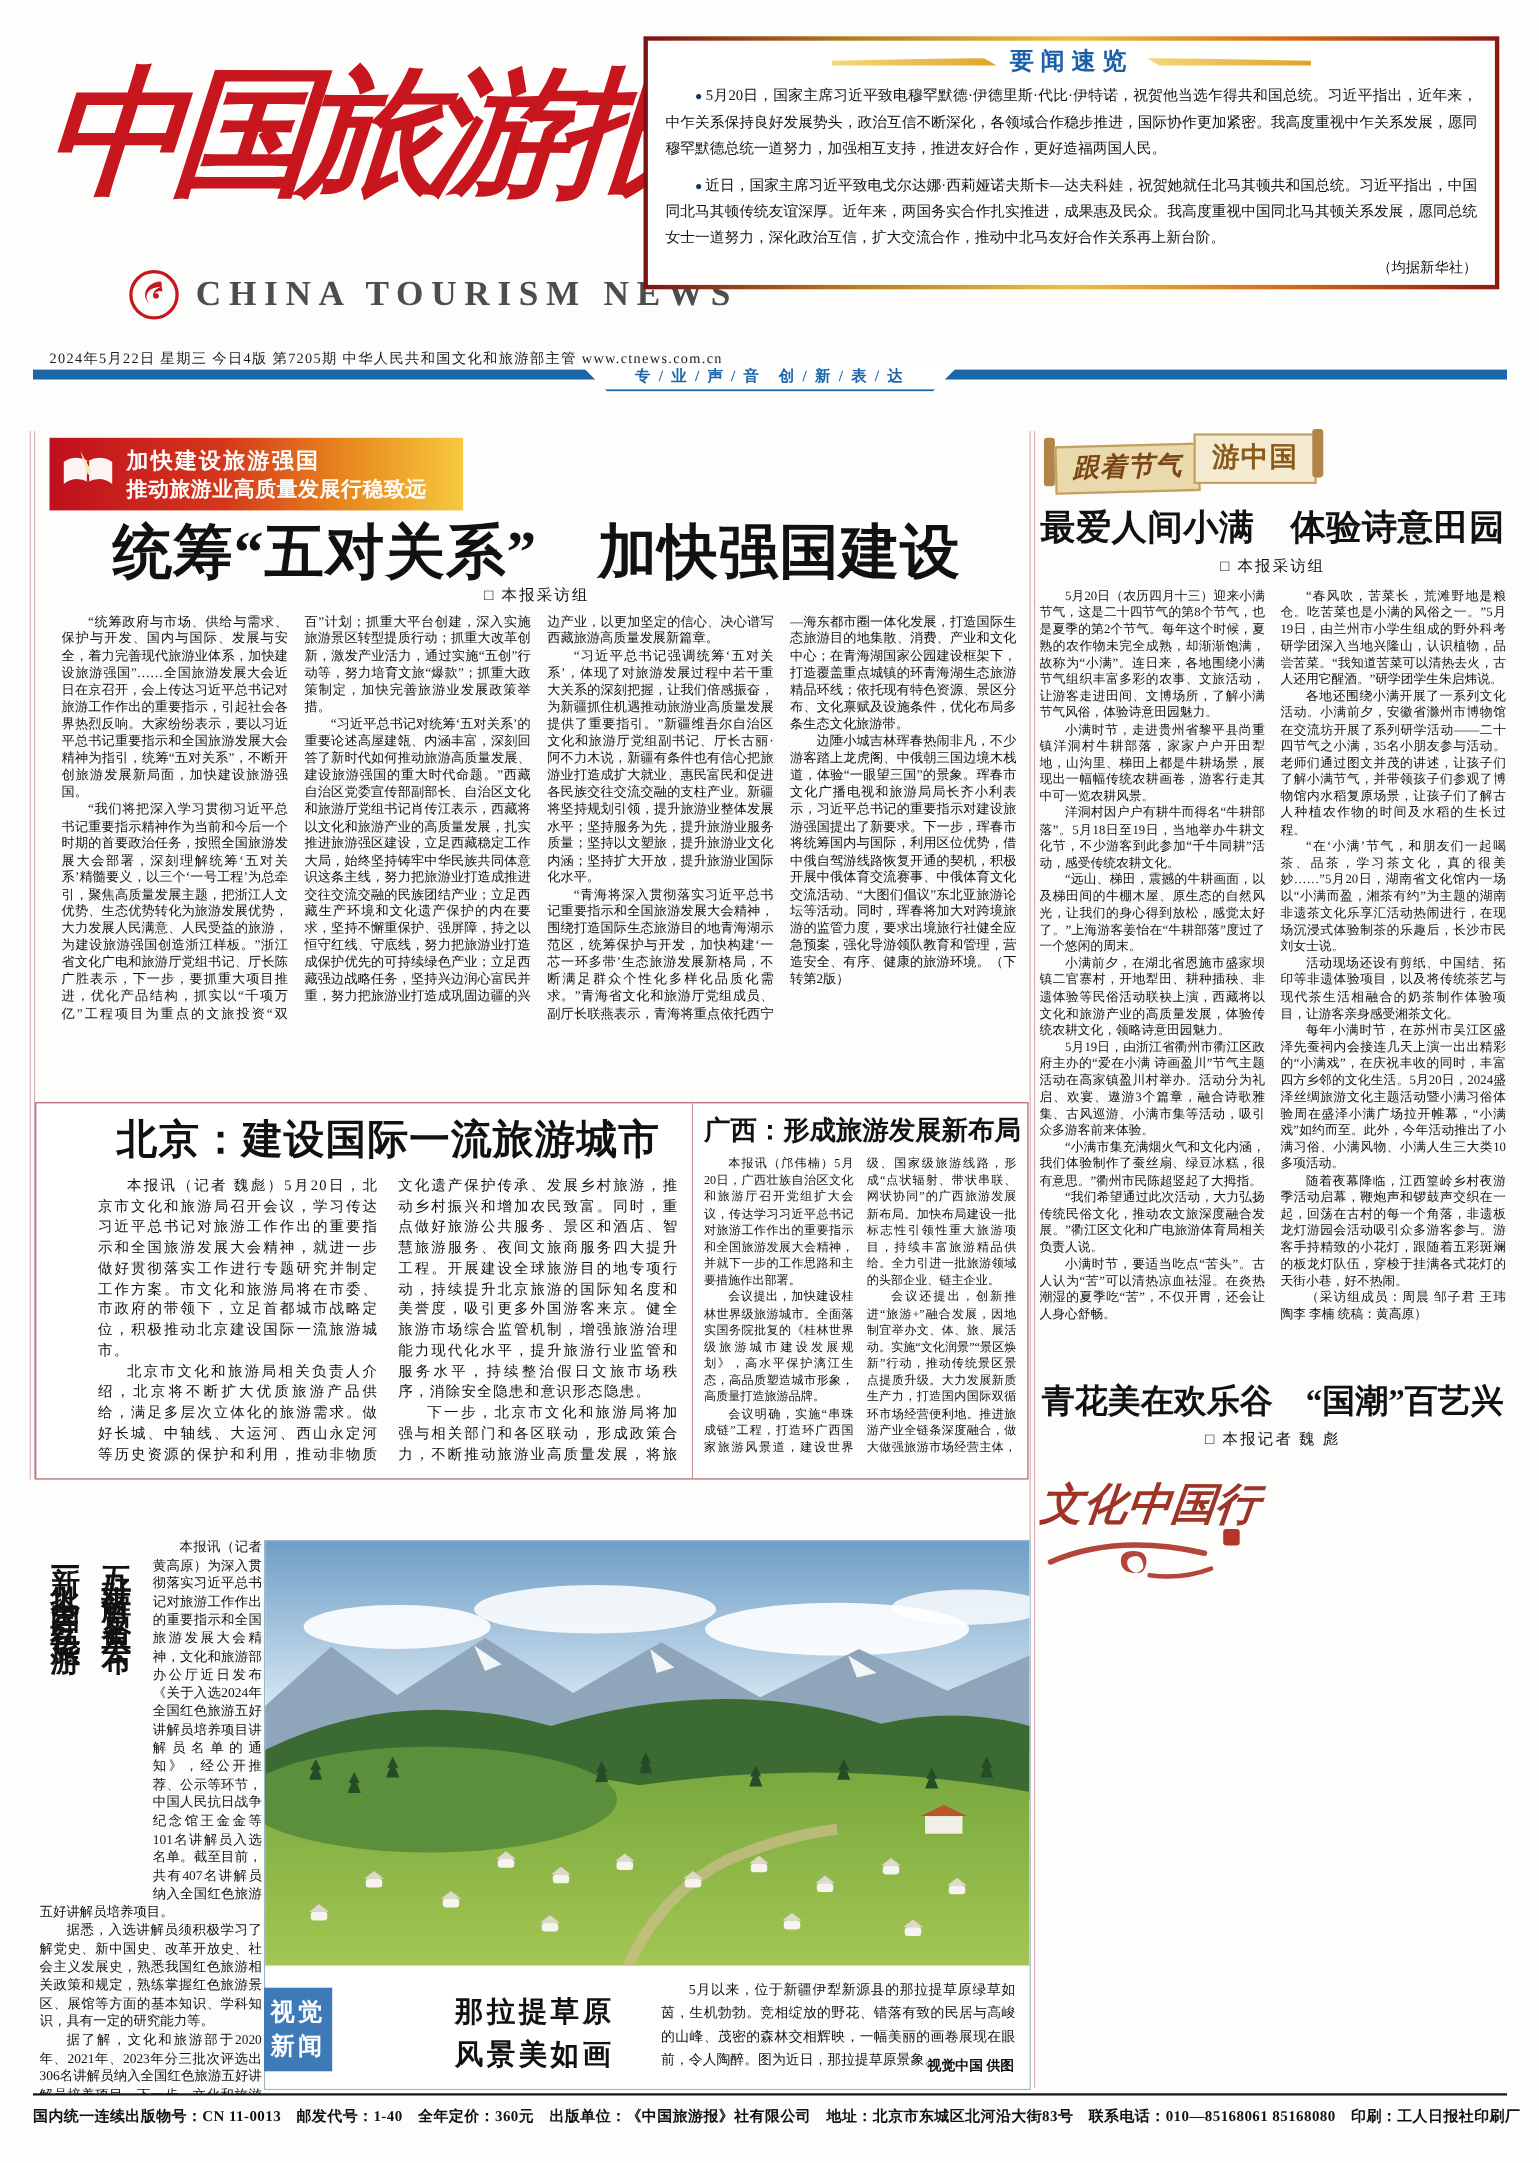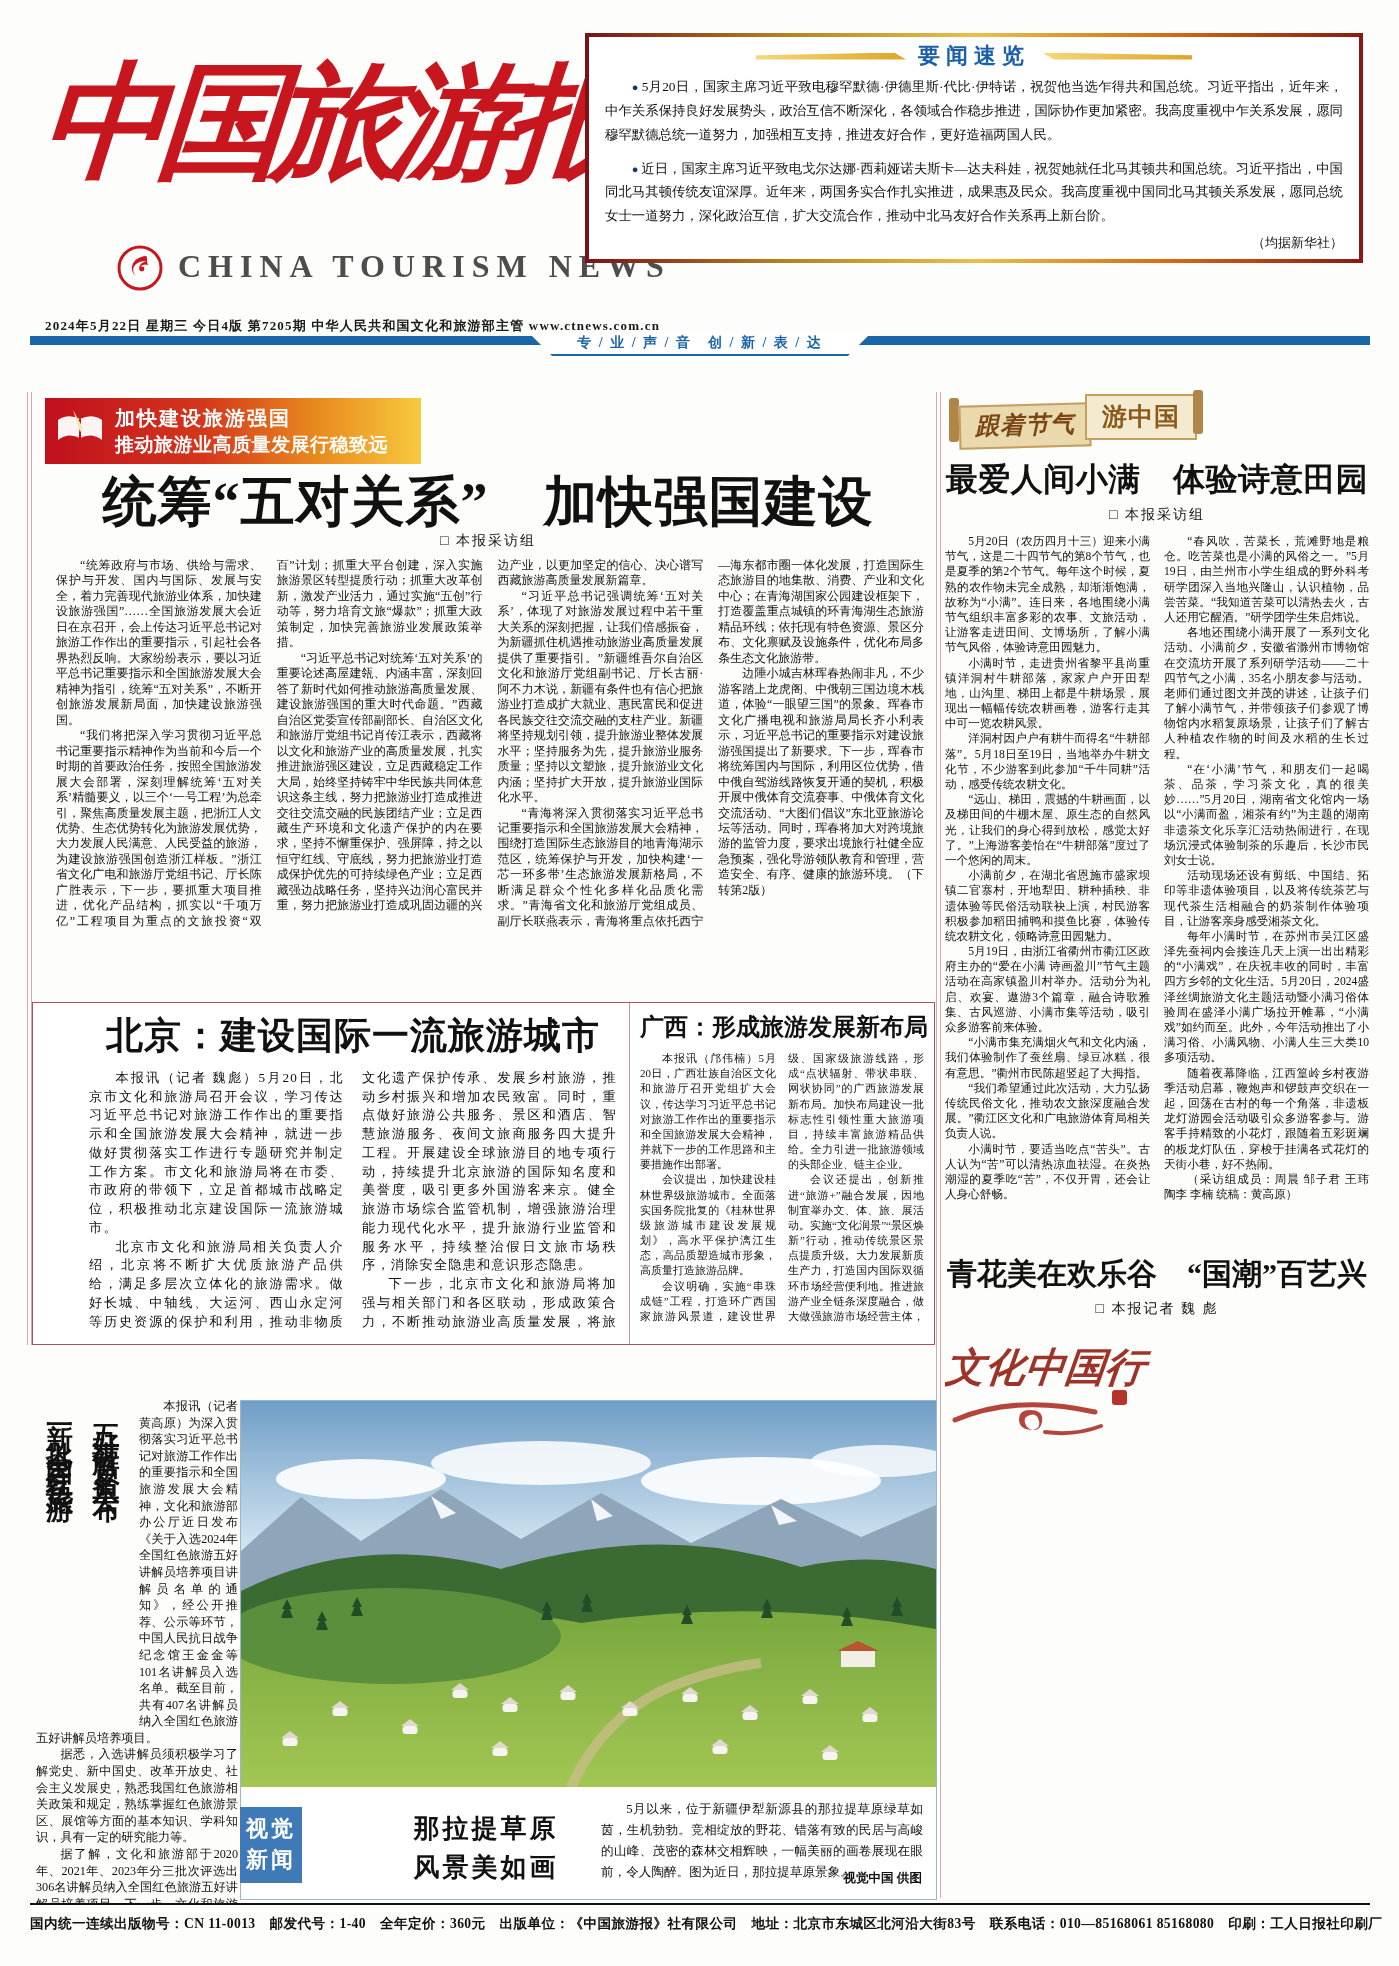--- a/index.html
+++ b/index.html
@@ -16,21 +16,21 @@
     letter-spacing:-10px;line-height:190px;transform:skewX(-4deg);
     white-space:nowrap;
   }
   .masthead-sub{
     left:178px;top:248px;font-size:32px;font-weight:bold;color:#4d4d4d;
     letter-spacing:7px;white-space:nowrap;
   }
   .phoenix{left:116px;top:244px;width:48px;height:48px;}
   .dateline{
     left:45px;top:317px;font-size:13px;color:#1a1a1a;letter-spacing:1.2px;
-    white-space:nowrap;font-weight:bold;
+    white-space:nowrap;font-weight:normal;
   }
   
   .brief-frame{
     left:585px;top:33px;width:778px;height:230px;
     background:linear-gradient(90deg,#7a1216,#b5801f,#e8c04a,#d86a14,#8a1a10);
     padding:4px;box-sizing:border-box;
   }
   .brief-inner{background:#fff;width:100%;height:100%;box-sizing:border-box;padding:2px 16px 6px 16px;overflow:hidden;}
   .brief-titlerow{display:flex;align-items:center;justify-content:center;gap:12px;margin-top:2px;}
   .brief-rule{height:7px;width:150px;background:linear-gradient(90deg,#f4d87a,#e0a428);}
@@ -338,21 +338,21 @@
     <div class="scroll-cap" style="left:244px;top:0;"></div>
   </div>
 
   <div class="xm-headline">最爱人间小满　体验诗意田园</div>
   <div class="byline xm-byline">□ 本报采访组</div>
   <div class="xm-body cols">
       <p>5月20日（农历四月十三）迎来小满节气，这是二十四节气的第8个节气，也是夏季的第2个节气。每年这个时候，夏熟的农作物未完全成熟，却渐渐饱满，故称为“小满”。连日来，各地围绕小满节气组织丰富多彩的农事、文旅活动，让游客走进田间、文博场所，了解小满节气风俗，体验诗意田园魅力。</p>
       <p>小满时节，走进贵州省黎平县尚重镇洋洞村牛耕部落，家家户户开田犁地，山沟里、梯田上都是牛耕场景，展现出一幅幅传统农耕画卷，游客行走其中可一览农耕风景。</p>
       <p>洋洞村因户户有耕牛而得名“牛耕部落”。5月18日至19日，当地举办牛耕文化节，不少游客到此参加“千牛同耕”活动，感受传统农耕文化。</p>
       <p>“远山、梯田，震撼的牛耕画面，以及梯田间的牛棚木屋、原生态的自然风光，让我们的身心得到放松，感觉太好了。”上海游客姜怡在“牛耕部落”度过了一个悠闲的周末。</p>
-      <p>小满前夕，在湖北省恩施市盛家坝镇二官寨村，开地犁田、耕种插秧、非遗体验等民俗活动联袂上演，村民游客积极参加稻田捕鸭和摸鱼比赛，体验传统农耕文化，领略诗意田园魅力。</p>
+      <p>小满前夕，在湖北省恩施市盛家坝镇二官寨村，开地犁田、耕种插秧、非遗体验等民俗活动联袂上演，西藏将以文化和旅游产业的高质量发展，体验传统农耕文化，领略诗意田园魅力。</p>
       <p>5月19日，由浙江省衢州市衢江区政府主办的“爱在小满 诗画盈川”节气主题活动在高家镇盈川村举办。活动分为礼启、欢宴、遨游3个篇章，融合诗歌雅集、古风巡游、小满市集等活动，吸引众多游客前来体验。</p>
       <p>“小满市集充满烟火气和文化内涵，我们体验制作了蚕丝扇、绿豆冰糕，很有意思。”衢州市民陈超竖起了大拇指。</p>
       <p>“我们希望通过此次活动，大力弘扬传统民俗文化，推动农文旅深度融合发展。”衢江区文化和广电旅游体育局相关负责人说。</p>
       <p>小满时节，要适当吃点“苦头”。古人认为“苦”可以清热凉血祛湿。在炎热潮湿的夏季吃“苦”，不仅开胃，还会让人身心舒畅。</p>
       <p>“春风吹，苦菜长，荒滩野地是粮仓。吃苦菜也是小满的风俗之一。”5月19日，由兰州市小学生组成的野外科考研学团深入当地兴隆山，认识植物，品尝苦菜。“我知道苦菜可以清热去火，古人还用它醒酒。”研学团学生朱启炜说。</p>
       <p>各地还围绕小满开展了一系列文化活动。小满前夕，安徽省滁州市博物馆在交流坊开展了系列研学活动——二十四节气之小满，35名小朋友参与活动。老师们通过图文并茂的讲述，让孩子们了解小满节气，并带领孩子们参观了博物馆内水稻复原场景，让孩子们了解古人种植农作物的时间及水稻的生长过程。</p>
       <p>“在‘小满’节气，和朋友们一起喝茶、品茶，学习茶文化，真的很美妙……”5月20日，湖南省文化馆内一场以“小满而盈，湘茶有约”为主题的湖南非遗茶文化乐享汇活动热闹进行，在现场沉浸式体验制茶的乐趣后，长沙市民刘女士说。</p>
       <p>活动现场还设有剪纸、中国结、拓印等非遗体验项目，以及将传统茶艺与现代茶生活相融合的奶茶制作体验项目，让游客亲身感受湘茶文化。</p>
       <p>每年小满时节，在苏州市吴江区盛泽先蚕祠内会接连几天上演一出出精彩的“小满戏”，在庆祝丰收的同时，丰富四方乡邻的文化生活。5月20日，2024盛泽丝绸旅游文化主题活动暨小满习俗体验周在盛泽小满广场拉开帷幕，“小满戏”如约而至。此外，今年活动推出了小满习俗、小满风物、小满人生三大类10多项活动。</p>
       <p>随着夜幕降临，江西篁岭乡村夜游季活动启幕，鞭炮声和锣鼓声交织在一起，回荡在古村的每一个角落，非遗板龙灯游园会活动吸引众多游客参与。游客手持精致的小花灯，跟随着五彩斑斓的板龙灯队伍，穿梭于挂满各式花灯的天街小巷，好不热闹。</p>

